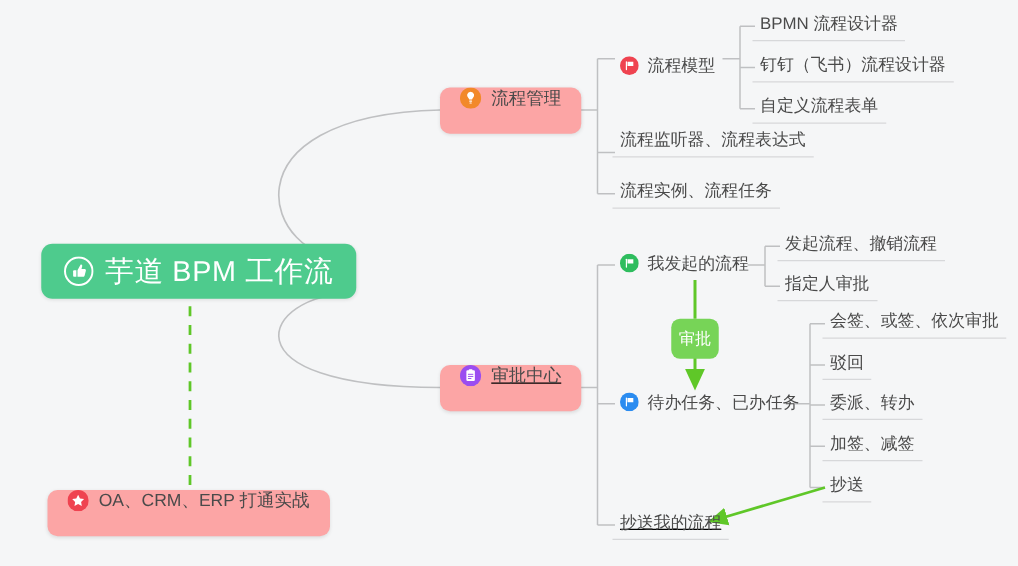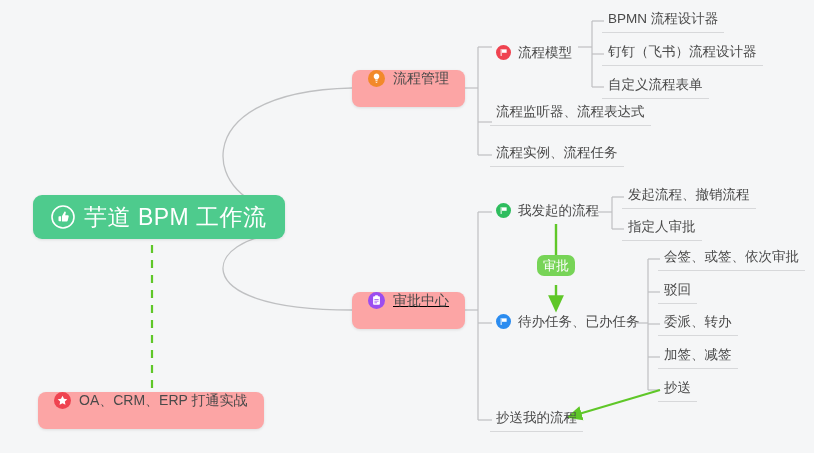--- a/index.html
+++ b/index.html
@@ -85,21 +85,21 @@
   .flow-badge {
     position: absolute;
     display: flex;
     align-items: center;
     justify-content: center;
     background: #77d457;
     border-radius: 7px;
     color: #ffffff;
     font-size: 13px;
     width: 38px;
-    height: 21px;
+    height: 32px;
     box-sizing: border-box;
   }
 
   
   .icon {
     display: inline-flex;
     align-items: center;
     justify-content: center;
     flex: 0 0 auto;
   }
@@ -243,21 +243,21 @@
     <span class="icon">
       <svg width="15" height="15" viewBox="0 0 20 20">
         <circle cx="10" cy="10" r="10" fill="#2b8cf0"></circle>
         <rect x="6.2" y="5.2" width="1.3" height="9.6" rx="0.6" fill="#ffffff"></rect>
         <path d="M8 5.8h6.2v4.6H8z" fill="#ffffff"></path>
       </svg>
     </span>
     <span class="leaf-label">待办任务、已办任务</span>
   </div>
 
-  <div class="leaf-node" style="left:490px; top:409px;">
+  <div class="leaf-node" style="left:490px; top:409px;text-decoration:underline;">
     <span class="leaf-label">抄送我的流程</span>
   </div>
 
   <div class="leaf-node" style="left:622px; top:186px;">
     <span class="leaf-label">发起流程、撤销流程</span>
   </div>
 
   <div class="leaf-node" style="left:622px; top:218px;">
     <span class="leaf-label">指定人审批</span>
   </div>

